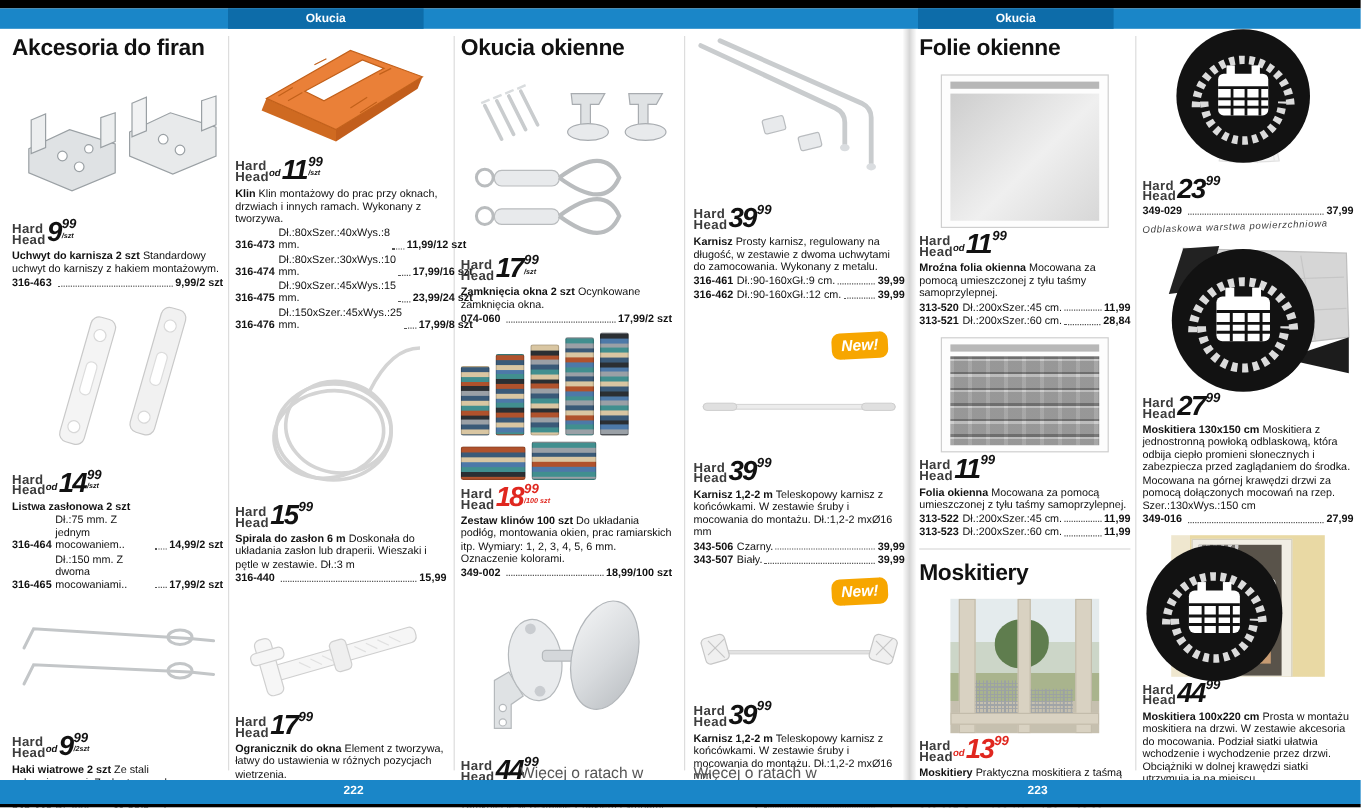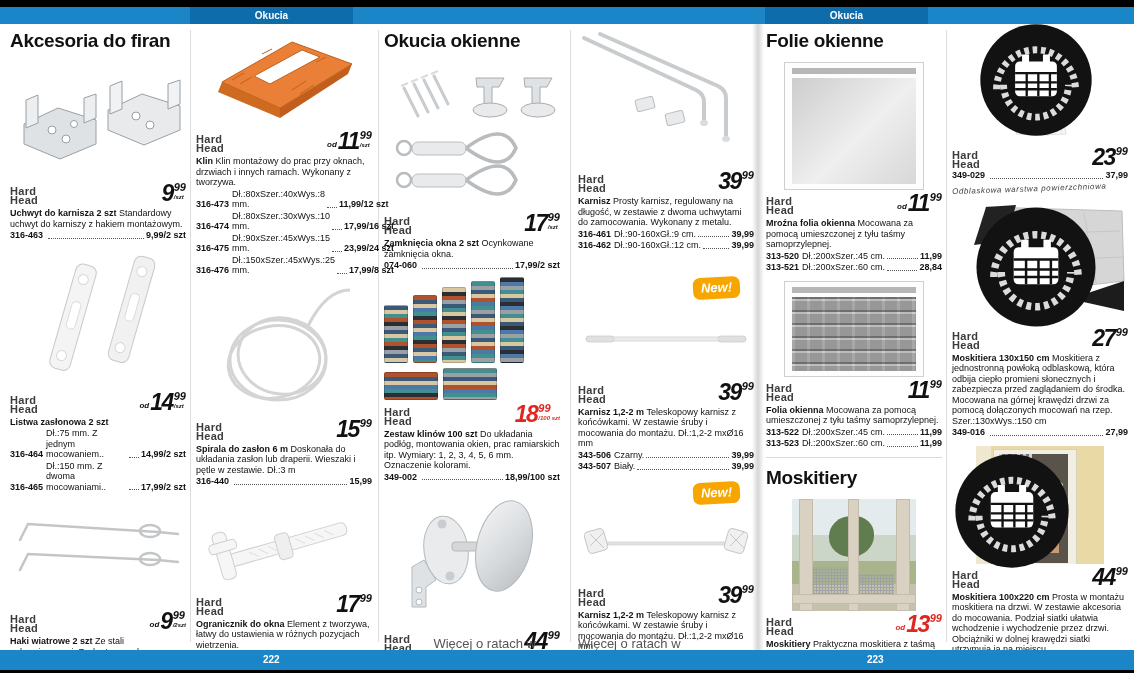--- a/index.html
+++ b/index.html
@@ -3,32 +3,32 @@
 <meta charset="utf-8">
 <style>
   html,body{margin:0;padding:0;background:#fff}
   body{width:1134px;height:673px;position:relative;font-family:"Liberation Sans",sans-serif;color:#111;overflow:hidden}
   .topblack{position:absolute;left:0;top:0;width:1134px;height:7px;background:#000}
   .topbar{position:absolute;left:0;top:7px;width:1134px;height:17px;background:#1a86c8}
   .tab{position:absolute;top:0;height:17px;width:163px;background:#0d6ca9;color:#fff;font-size:10px;font-weight:bold;display:flex;align-items:center;justify-content:center}
   .tab.l{left:190px}.tab.r{left:765px}
   .botbar{position:absolute;left:0;top:650px;width:1134px;height:20px;background:#1a86c8}
   .botblack{position:absolute;left:0;top:670px;width:1134px;height:3px;background:#000}
-  .pagenum{position:absolute;top:4px;width:40px;text-align:left;color:#fff;font-size:10px;font-weight:bold}
-  .pagenum.l{left:263px}.pagenum.r{left:867px}
+  .pagenum{position:absolute;top:4px;width:40px;text-align:right;color:#fff;font-size:10px;font-weight:bold}
+  .pagenum.l{left:263px}.pagenum.r{left:833px}
   .vline{position:absolute;top:30px;height:612px;width:1px;background:#ddd}
   .gutter{position:absolute;top:24px;height:626px;left:752px;width:12px;background:linear-gradient(90deg,rgba(0,0,0,0),rgba(0,0,0,.16) 50%,rgba(0,0,0,0))}
   .col{position:absolute;top:28px;width:176px}
   .c1{left:10px}.c2{left:196px}.c3{left:384px}.c4{left:578px}.c5{left:766px}.c6{left:952px}
   .sec{font-size:19px;font-weight:bold;margin:2px 0 10px;letter-spacing:-.3px}
   .sechr{border-top:1px solid #d9d9d9;padding-top:9px;margin-top:4px}
   .card{margin-bottom:8px;position:relative}
   .ph{position:relative;width:100%}
   .ph svg{width:100%;height:100%;display:block}
-  .bp{display:flex;justify-content:space-between;align-items:flex-end;margin-top:2px}
+  .bp{display:flex;align-items:flex-end;margin-top:2px}
   .brand{font-weight:900;font-size:11px;line-height:9px;color:#3c3c3c;letter-spacing:.3px;font-stretch:condensed}
   .brand span{display:block}
   .price{display:flex;align-items:flex-start;font-style:italic;font-weight:bold;line-height:1;color:#111}
   .price .pfx{font-size:8px;margin:11px 1px 0 0}
   .price .int{font-size:23px;letter-spacing:-1.5px}
   .price .stack{display:flex;flex-direction:column;margin-left:1px}
   .price .dec{font-size:11px}
   .price .unit{font-size:6px;margin-top:1px;white-space:nowrap}
   .price.red{color:#e0271f}
   .pdesc{font-size:9px;line-height:10.5px;margin:3px 0 1px}

